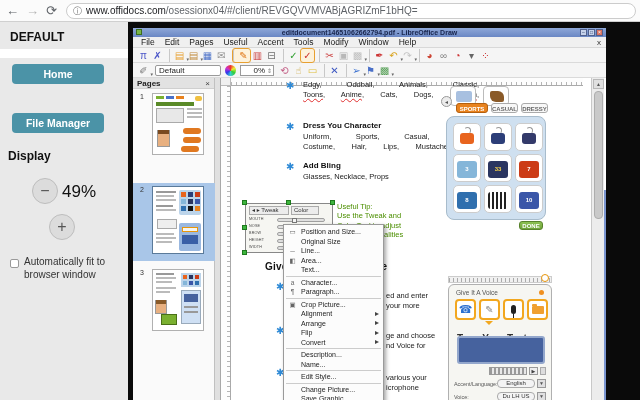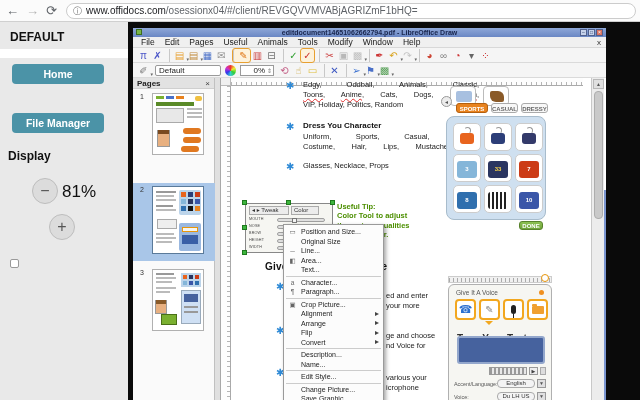--- a/index.html
+++ b/index.html
@@ -105,21 +105,21 @@
 
   
   .bullet{position:absolute;font-size:10px;color:#2f8ad6;}
   .doc-sec{position:absolute;left:82px;width:176px;color:#222;}
   .doc-sec h3{font-size:8px;font-weight:bold;color:#111;margin-bottom:1px;line-height:10px;}
   .body-line{font-size:7.5px;line-height:9.8px;text-align:justify;text-align-last:justify;}
   .body-line.last{text-align-last:left;}
   .wavy{text-decoration:underline wavy #e03030 1px;text-underline-offset:1px;}
 
   .tip{position:absolute;left:116px;top:124px;width:110px;}
-  .tip-line{font-size:7.5px;line-height:9.4px;font-weight:bold;color:#4c8f00;}
+  .tip-line{font-size:7.5px;line-height:9.4px;font-weight:normal;color:#4c8f00;}
 
   .voice-heading{position:absolute;left:44px;top:183px;font-size:10px;font-weight:bold;color:#111;
     letter-spacing:.2px;white-space:nowrap;}
   .frag{position:absolute;font-size:7.5px;color:#222;white-space:nowrap;}
 
   
   .tweak{position:absolute;left:24px;top:125px;width:88px;height:50px;background:#f6f6f2;
     border:1px solid #888;border-radius:2px;}
   .tw-tab{position:absolute;top:2px;height:9px;background:#ececec;border:1px solid #aaa;
     font-size:6px;line-height:7px;padding:0 2px;color:#333;transform-origin:left top;}
@@ -220,43 +220,44 @@
     </div>
   </div>
 
   <div class="sidebar">
     <div class="sb-title">DEFAULT</div>
     <div class="sb-strip"></div>
     <div class="sb-btn" style="top:42px">Home</div>
     <div class="sb-btn" style="top:91px">File Manager</div>
     <div class="sb-display">Display</div>
     <div class="circle-btn" style="left:32px;top:156px">−</div>
-    <div class="sb-zoom">81%</div>
+    <div class="sb-zoom">49%</div>
     <div class="circle-btn" style="left:49px;top:192px">+</div>
     <div class="sb-check"></div>
+    <div class="sb-check-label">Automatically fit to browser window</div>
   </div>
 
   <div class="lo-window">
 
     <div class="titlebar">
       <span class="tb-doc-icon"></span>
       <div class="tb-title">editdocument14651062662794.pdf - LibreOffice Draw</div>
       <span class="win-ctl" style="right:19px">–</span>
       <span class="win-ctl" style="right:11px">□</span>
       <span class="win-ctl close" style="right:3px">×</span>
     </div>
 
     <div class="menubar">
 
       <span class="mb-close">x</span>
     <span class="menu-item sub small">File</span>
         <span class="menu-item sub small">Edit</span>
         <span class="menu-item sub small">Pages</span>
         <span class="menu-item sub small">Useful</span>
-        <span class="menu-item sub small">Animals</span>
+        <span class="menu-item sub small">Accent</span>
         <span class="menu-item sub small">Tools</span>
         <span class="menu-item sub small">Modify</span>
         <span class="menu-item sub small">Window</span>
         <span class="menu-item sub small">Help</span>
       </div>
 
     <div class="toolbar tb1">
 
     <span class="tbi" style="color: rgb(74, 85, 200);">π</span>
         <span class="tbi" style="color: rgb(74, 85, 200);">✗</span>
@@ -391,28 +392,28 @@
       <span class="bullet" style="left:65px;top:2px">✱</span>
       <span class="bullet" style="left:65px;top:43px">✱</span>
       <span class="bullet" style="left:65px;top:83px">✱</span>
       <span class="bullet" style="left:55px;top:203px">✱</span>
       <span class="bullet" style="left:55px;top:247px">✱</span>
       <span class="bullet" style="left:55px;top:289px">✱</span>
 
       <div class="doc-sec" style="top:2px">
         <div class="body-line">Edgy, Oddball, Animals, Classic,</div>
         <div class="body-line"><span class="wavy">Toons</span>, <span class="wavy">Anime</span>, Cats, Dogs, <span class="wavy">Digimon</span>,</div>
-        <div class="body-line last">VIP, Holiday, Politics, Random</div>
       </div>
       <div class="doc-sec" style="top:43px">
         <h3>Dress You Character</h3>
         <div class="body-line">Uniform, Sports, Casual, Dressy,</div>
         <div class="body-line">Costume, Hair, Lips, Mustache, and</div>
       </div>
       <div class="doc-sec" style="top:83px">
+        <h3>Add Bling</h3>
         <div class="body-line last">Glasses, Necklace, Props</div>
       </div>
 
       <div class="tweak">
         <span class="tw-tab" style="left:3px;width:40px">◂ ▸ Tweak</span>
         <span class="tw-tab" style="left:45px;width:28px">Color</span>
         <div class="tw-rows">
 
         <div class="sl-row sub small">
               <span class="sl-label">MOUTH</span>
@@ -451,20 +452,21 @@
       <span class="handle" style="left:109px;top:122px"></span>
       <span class="handle" style="left:21px;top:147px"></span>
       <span class="handle" style="left:109px;top:147px"></span>
       <span class="handle" style="left:21px;top:172px"></span>
       <span class="handle" style="left:65px;top:172px"></span>
       <span class="handle" style="left:109px;top:172px"></span>
 
       <div class="tip">
 
       <div class="tip-line sub small">Useful Tip:</div>
+          <div class="tip-line sub small">Use the Tweak and</div>
           <div class="tip-line sub small">Color Tool to adjust</div>
           <div class="tip-line sub small">the various qualities</div>
           <div class="tip-line sub small">of your avatar.</div>
         </div>
 
       <div class="voice-heading">Give Your Avatar A Voice</div>
       <span class="frag" style="left:165px;top:213px">ed and enter</span>
       <span class="frag" style="left:165px;top:223px">your more</span>
       <span class="frag" style="left:165px;top:253px">ge and choose</span>
       <span class="frag" style="left:165px;top:263px">nd Voice for</span>

